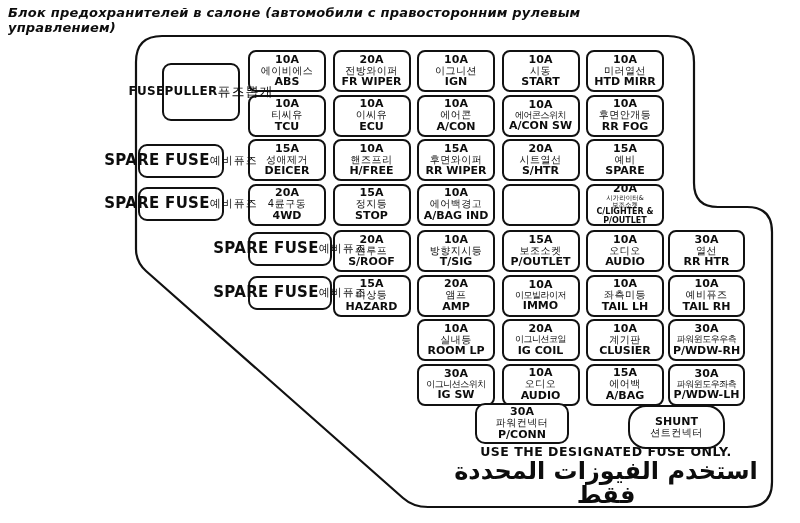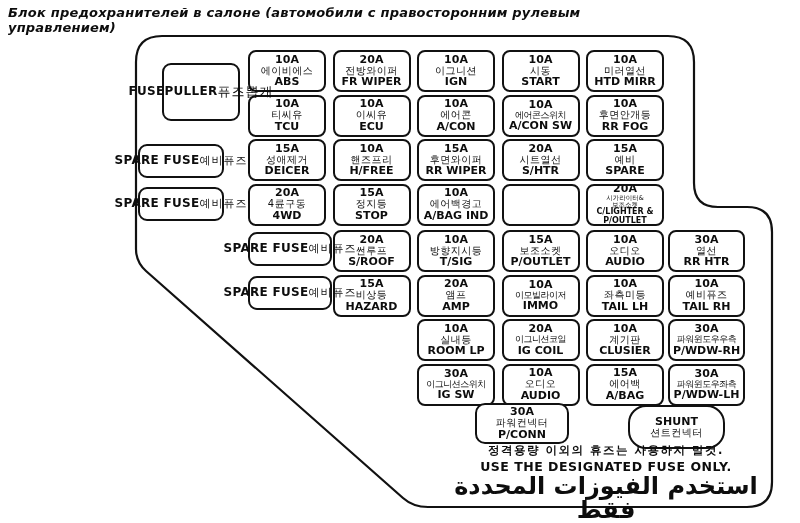--- a/index.html
+++ b/index.html
@@ -14,21 +14,21 @@
         text-align:center;line-height:1.08;box-sizing:border-box;overflow:hidden;}
   .amp{font-size:11px;font-weight:bold;}
   .kr{font-size:10px;letter-spacing:0.5px;white-space:nowrap;}
   .kr.tight{font-size:9px;letter-spacing:-0.5px;}
   .en{font-size:11px;font-weight:bold;white-space:nowrap;}
   .kr.sm{font-size:6.5px;line-height:1.05;letter-spacing:0;}
   .en.sm{font-size:8px;line-height:1.1;}
   .sidebox{position:absolute;border:2px solid #111;border-radius:9px;background:#fff;
         display:flex;align-items:center;justify-content:center;
         text-align:center;line-height:1.15;box-sizing:border-box;}
-  .lat{font-size:12px;font-weight:bold;letter-spacing:0.3px;white-space:nowrap;}
+  .lat{font-size:15px;font-weight:bold;letter-spacing:0.3px;white-space:nowrap;}
   .krl{font-size:11px;letter-spacing:1px;white-space:nowrap;}
   .sidebox.puller .lat{font-size:12px;}
   .sidebox.puller .krl{font-size:13px;}
   #notes{position:absolute;left:428px;top:443px;width:356px;text-align:center;}
   #note-kr{font-size:11.5px;font-weight:bold;letter-spacing:1.5px;white-space:nowrap;}
   #note-en{font-size:12.5px;font-weight:bold;letter-spacing:0.5px;white-space:nowrap;margin-top:1px;}
   #note-ar{font-size:24px;font-weight:bold;direction:rtl;line-height:1.0;margin-top:0px;
            font-family:"DejaVu Sans",sans-serif;}
 </style>
 </head>
@@ -262,17 +262,16 @@
         <div class="kr">파워컨넥터</div>
         <div class="en">P/CONN</div>
       </div>
       <div class="cell" style="border-radius: 18px; left: 628px; top: 405px; width: 97px; height: 44px; text-align: right;">
         <div class="en">SHUNT</div>
         <div class="kr">션트컨넥터</div>
       </div>
     </div>
 
   <div id="notes">
-    <div id="note-kr">정격용량 이외의 휴즈는 사용하지 말것.</div>
     <div id="note-en">USE THE DESIGNATED FUSE ONLY.</div>
     <div id="note-ar">استخدم الفيوزات المحددة فقط</div>
   </div>
 </div>
 
 </body></html>

